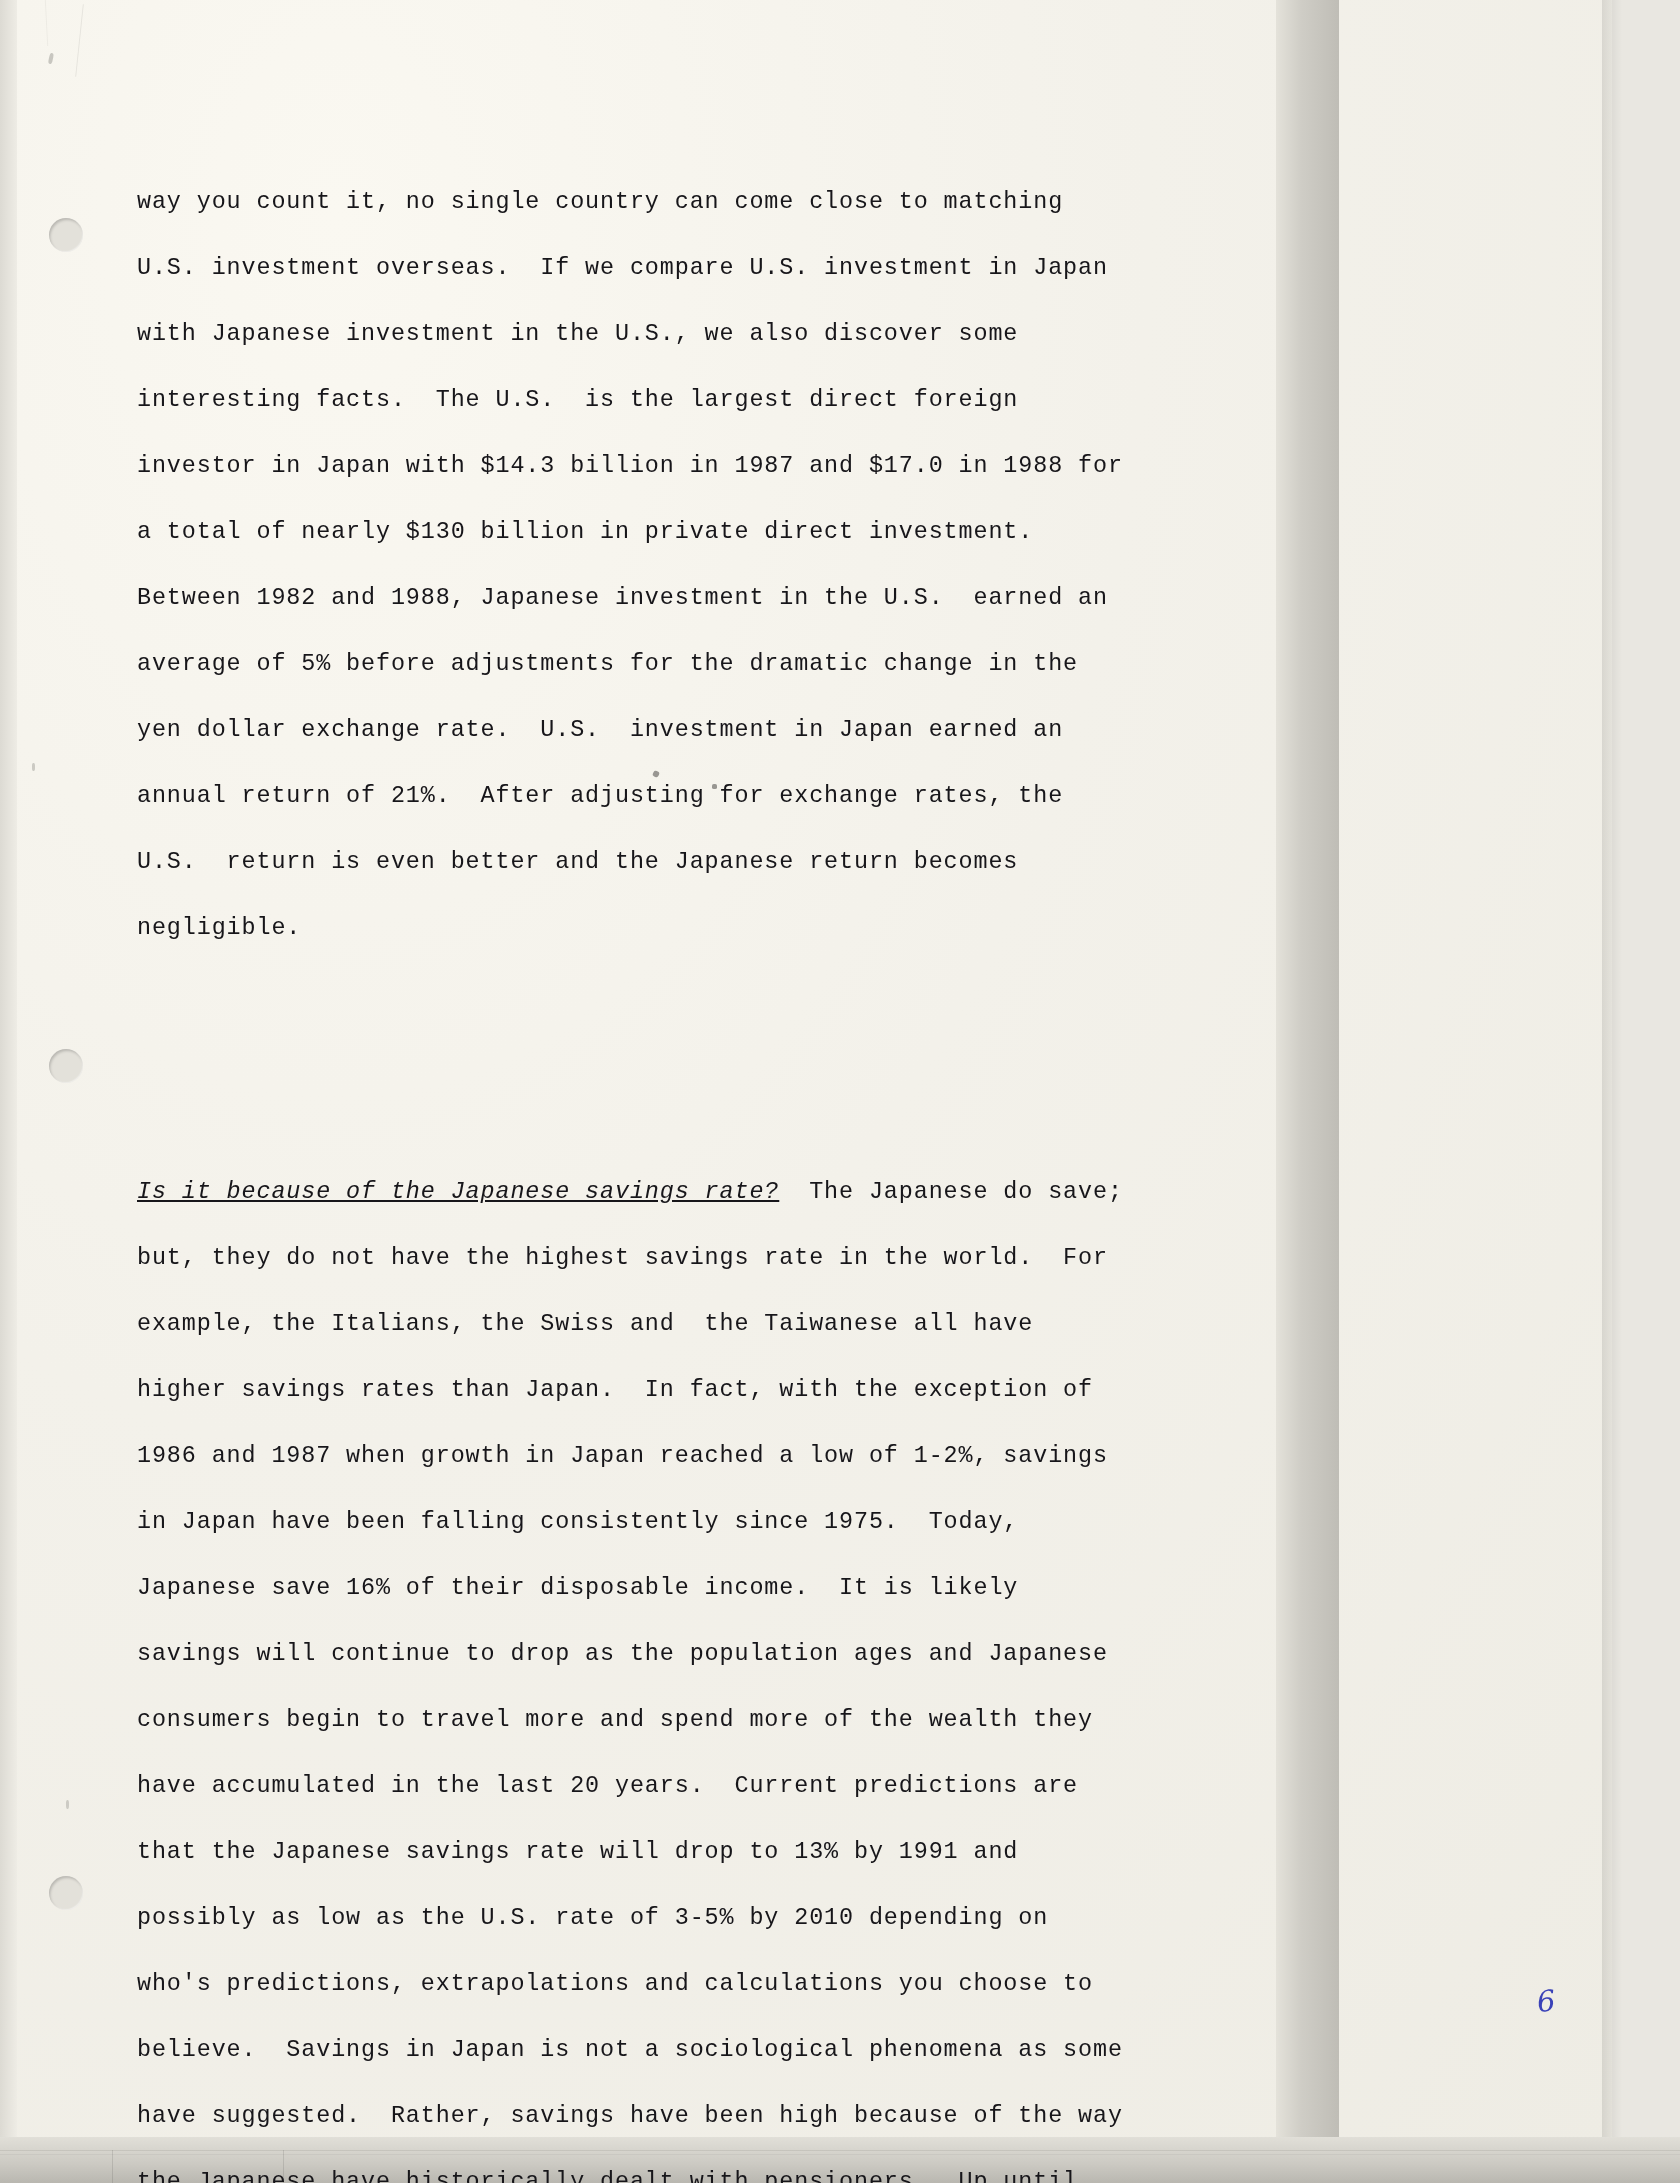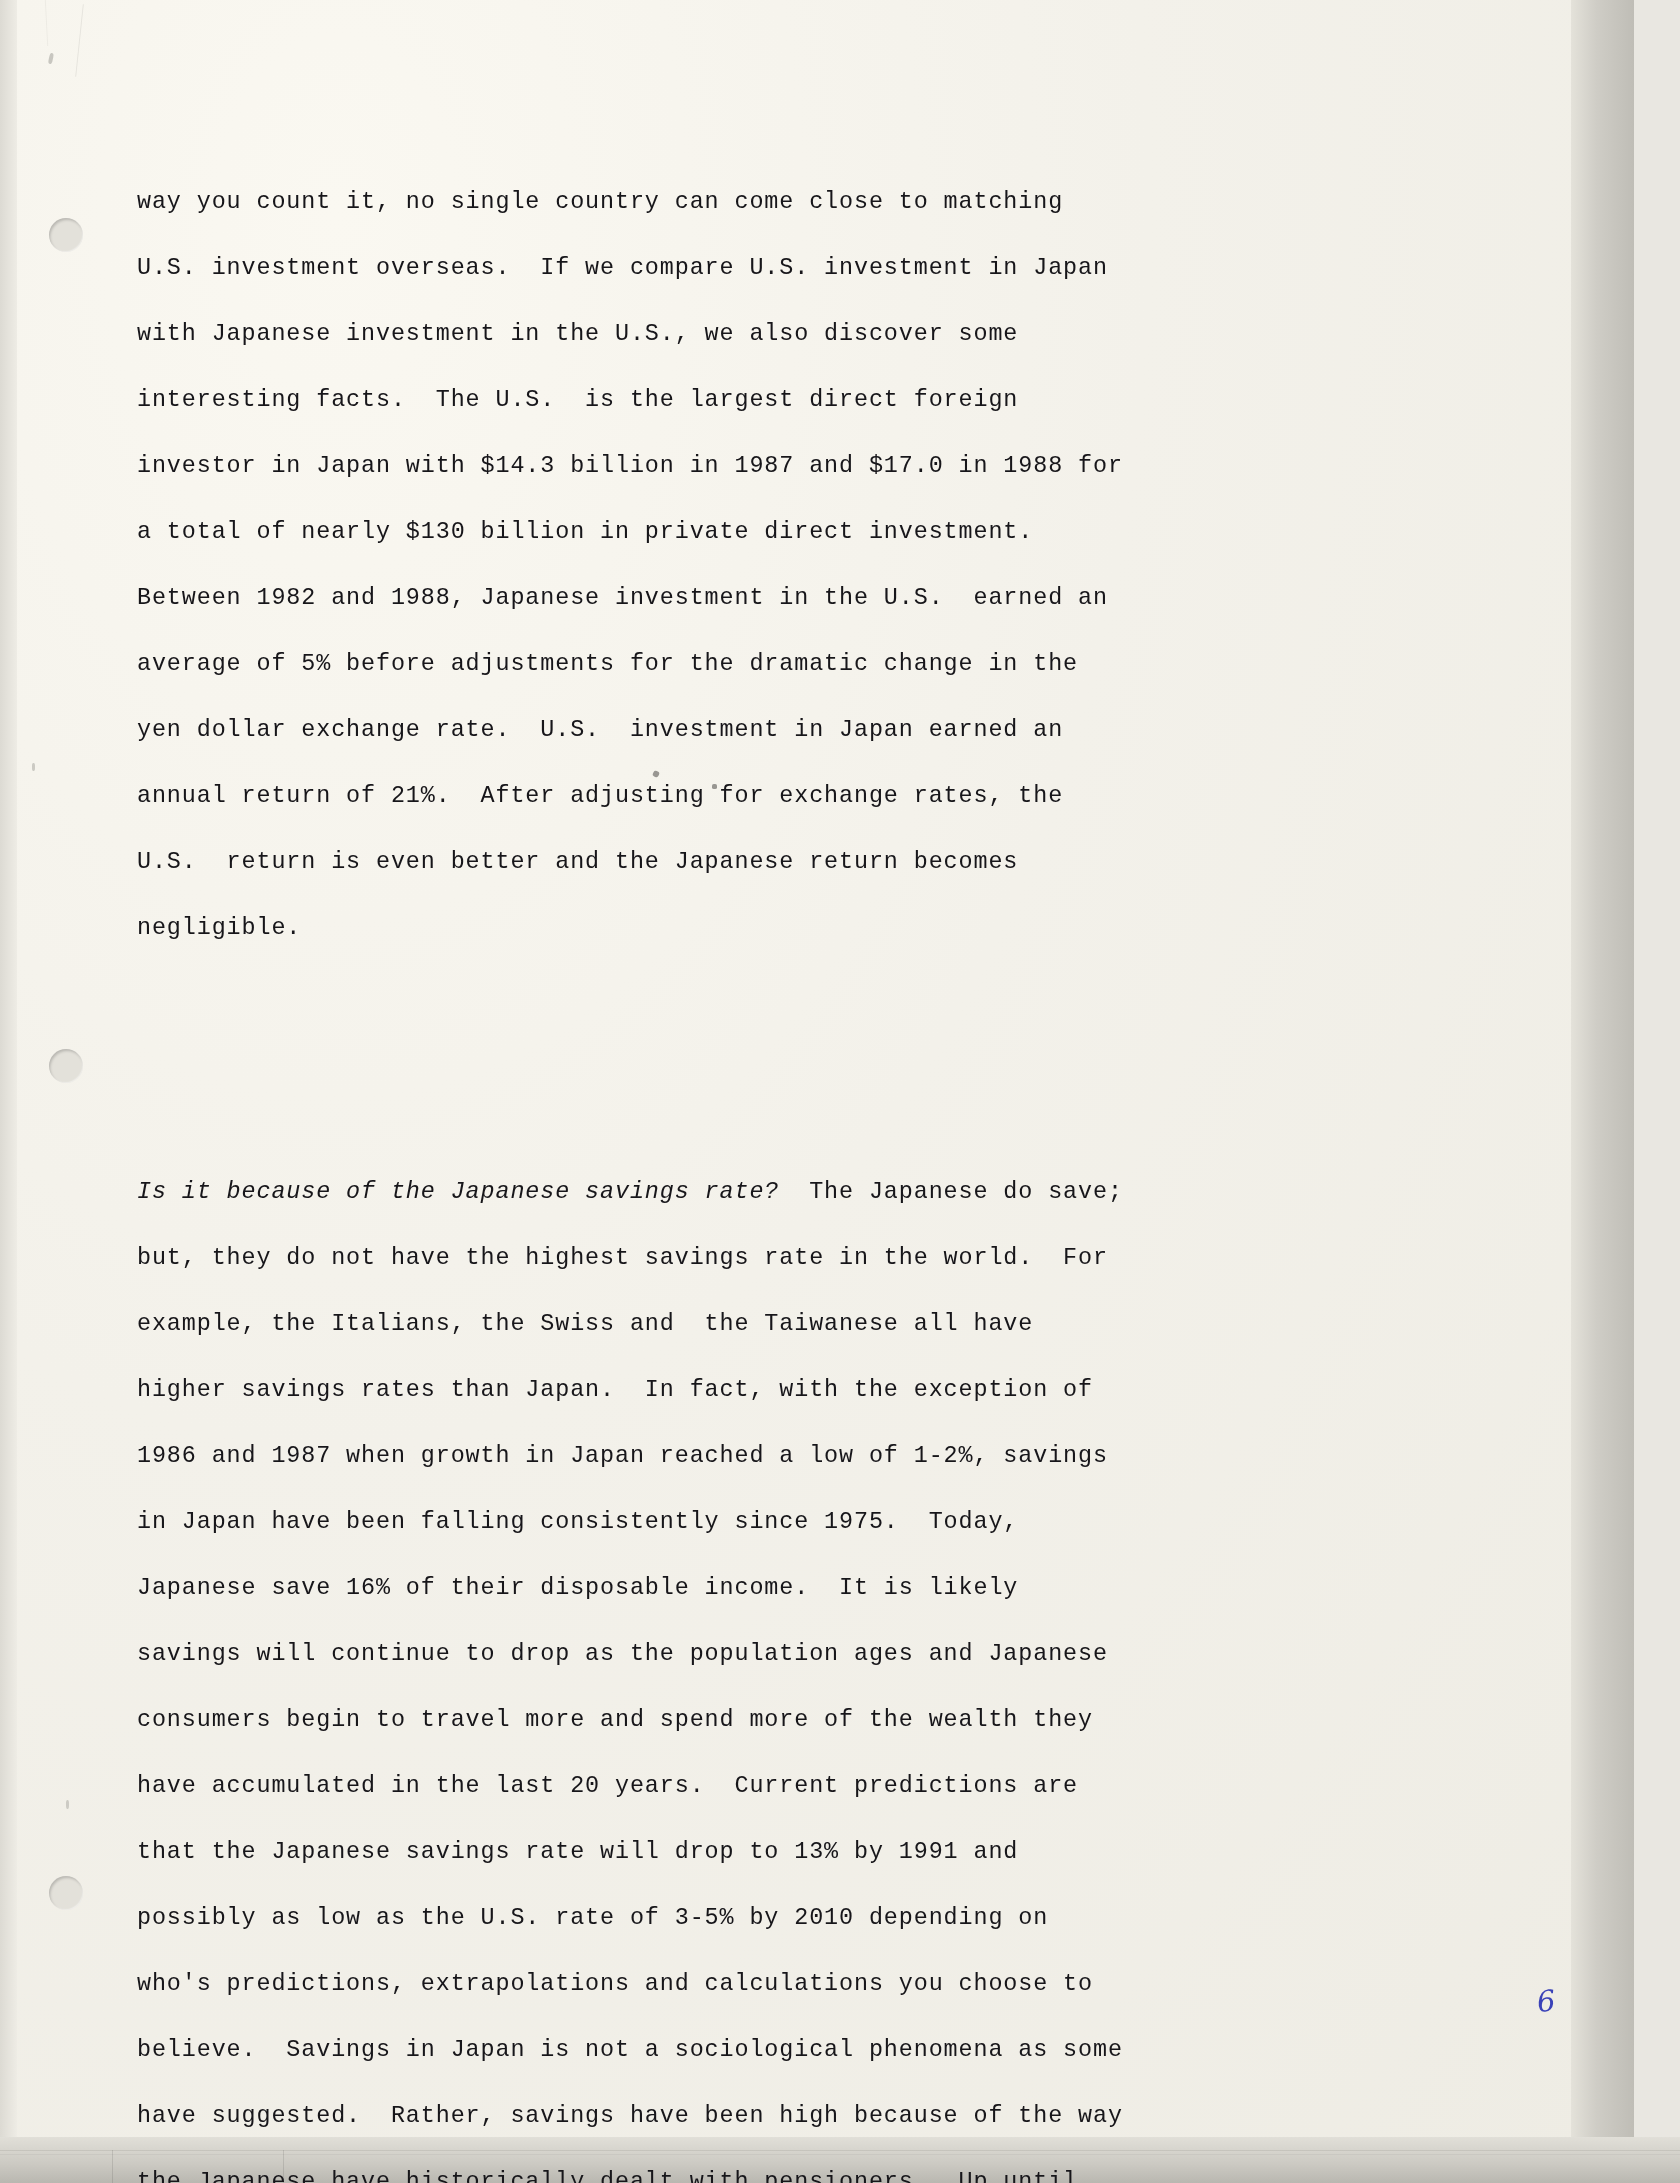--- a/index.html
+++ b/index.html
@@ -13,21 +13,21 @@
     position: relative;
     overflow: hidden;
     font-family: "Liberation Mono", monospace;
   }
 
   
   #page-sheet {
     position: absolute;
     left: 0;
     top: 0;
-    width: 1634px;
+    width: 1339px;
     height: 2183px;
     background: #f2f0e9;
   }
 
   
   #scan-right-edge {
     position: absolute;
     right: 0;
     top: 0;
     width: 63px;
@@ -105,20 +105,21 @@
     white-space: pre-wrap;
   }
   .para {
     margin: 0 0 0 0;
   }
   .para + .para {
     margin-top: 66px;
   }
   .ital {
     font-style: italic;
+    text-decoration: underline;
   }
 
   
   .speck {
     position: absolute;
     background: rgba(40,38,36,0.45);
     border-radius: 40%;
   }
   #speck-1 { left: 653px; top: 771px; width: 6px; height: 6px; transform: rotate(25deg); }
   #speck-2 { left: 712px; top: 784px; width: 4.6px; height: 4.6px; }

